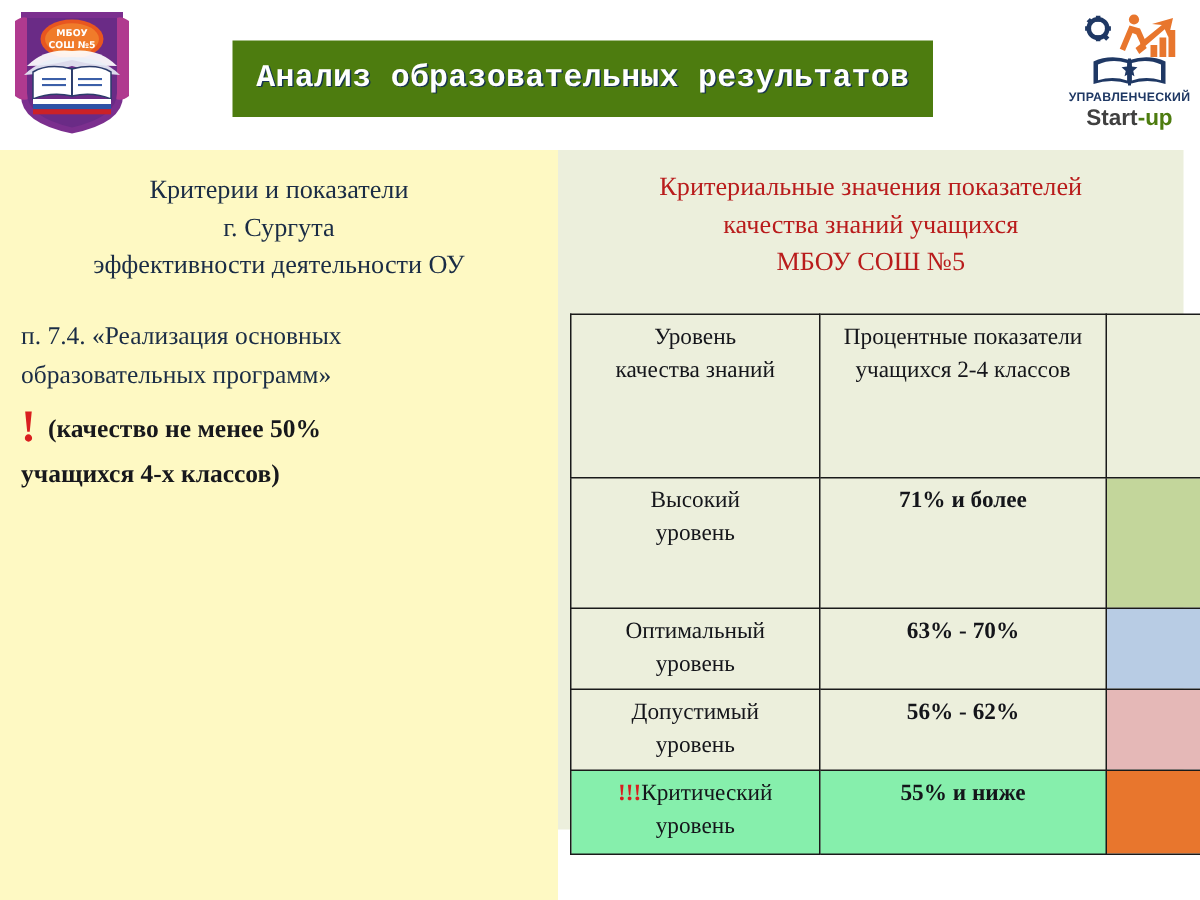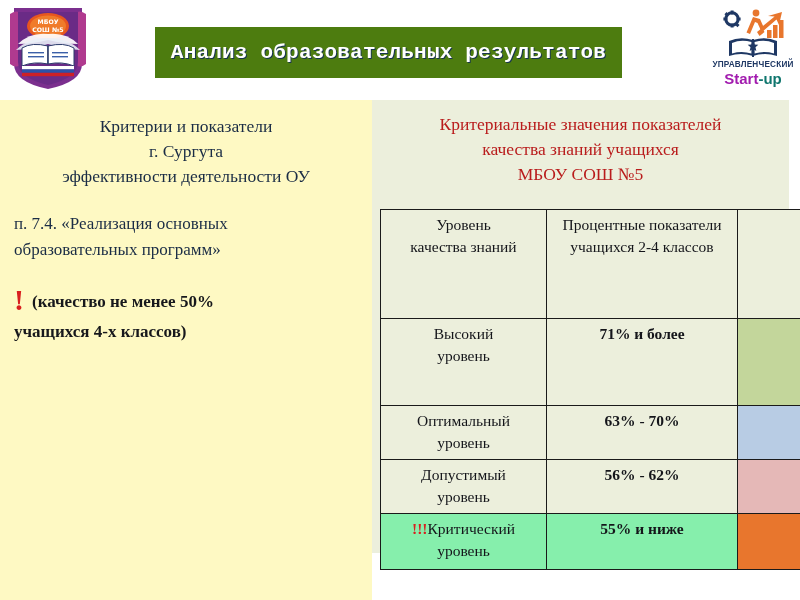--- a/index.html
+++ b/index.html
@@ -39,22 +39,22 @@
   .startup-logo .glyphs{width:74px;height:54px;}
   .su-line1{
     font-family:"Liberation Sans","DejaVu Sans",sans-serif;
     font-size:8.2px;font-weight:bold;color:#1f3864;letter-spacing:.2px;
     line-height:10px;white-space:nowrap;
   }
   .su-line2{
     font-family:"Liberation Sans","DejaVu Sans",sans-serif;
     font-size:15px;font-weight:bold;line-height:17px;white-space:nowrap;
   }
-  .su-start{color:#a21caf;}
-  .su-up{color:#0f766e;}
+  .su-start{color:#404040;}
+  .su-up{color:#4d7c0f;}
 
   
   .left-panel{
     position:absolute;left:0;top:100px;width:372px;height:524px;
     background:#fef9c3;
     box-sizing:border-box;
     padding:14px 14px 0 14px;
   }
   .right-panel{
     position:absolute;left:372px;top:100px;width:417px;height:453px;
@@ -69,21 +69,21 @@
     line-height:25px;
   }
   .lp-body{
     margin-top:22px;
     font-size:17px;
     color:#1a2c45;
     line-height:26px;
     text-align:left;
   }
   .lp-warn{
-    margin-top:24px;
+    margin-top:8px;
     font-size:17px;
     font-weight:bold;
     color:#17181c;
     line-height:30px;
     text-align:left;
   }
   .bang{
     color:#d91f1f;
     font-weight:bold;
     font-size:30px;

